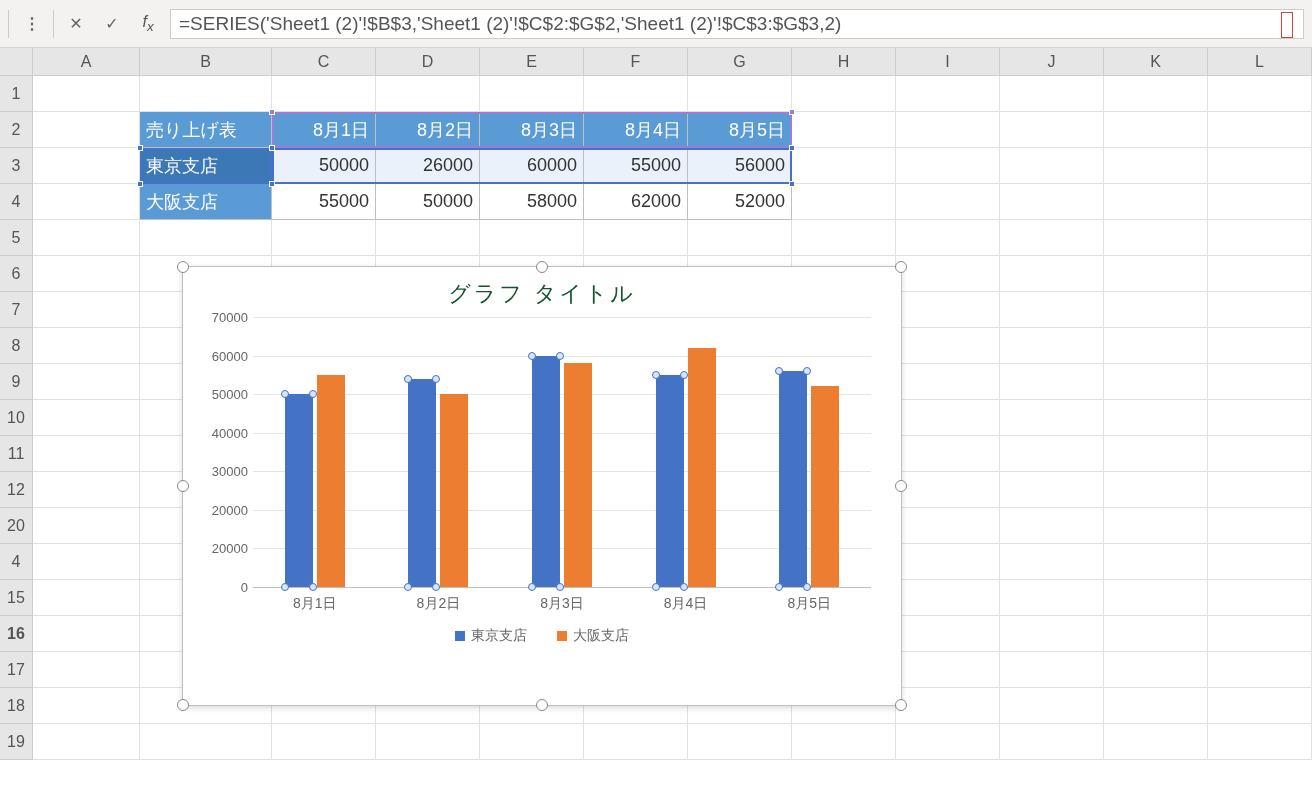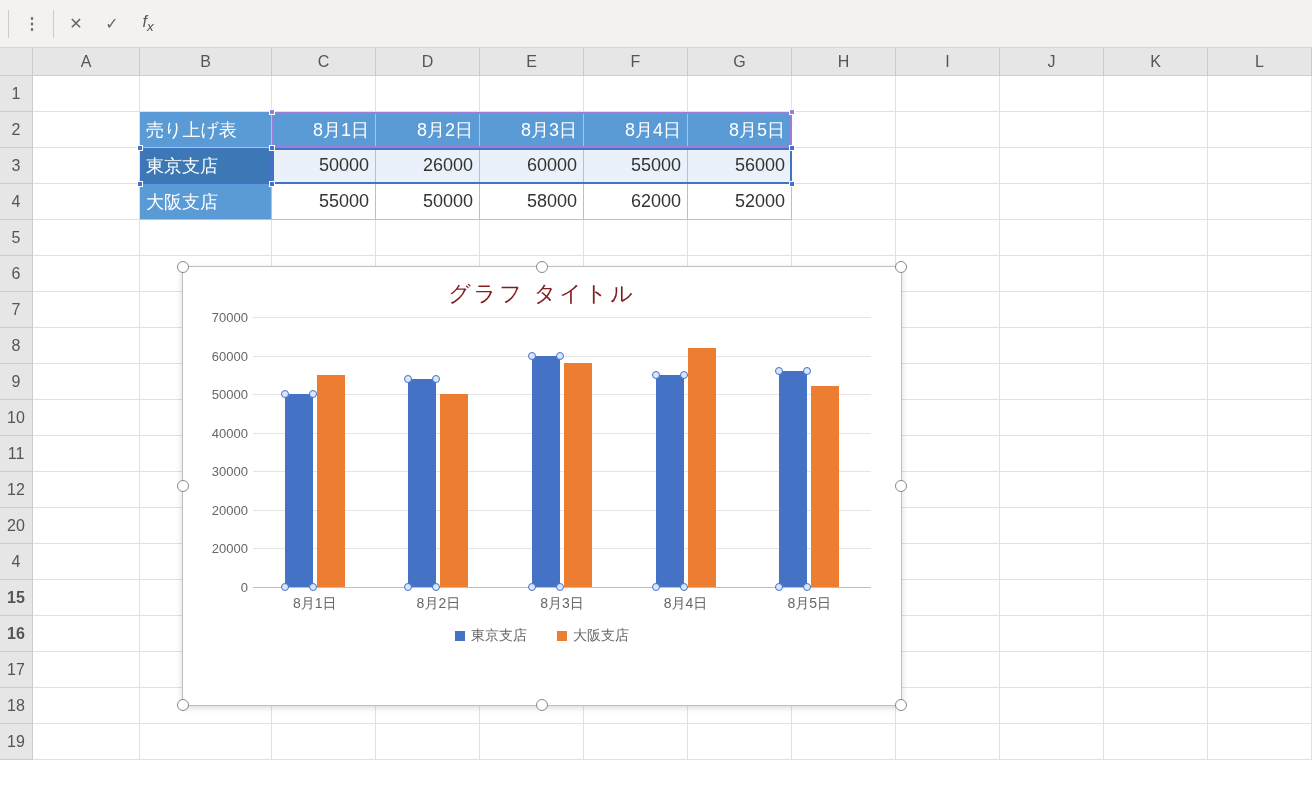--- a/index.html
+++ b/index.html
@@ -32,21 +32,21 @@
 .row-hdr-cell { background: #5b9bd5; color: #fff; justify-content: flex-start; border-right: 1px solid #bfbfbf; border-bottom: 1px solid #bfbfbf; }
 .row-hdr-cell.sel { background: #3b78b5; }
 .sel-light { background: #eaf1fa; }
 .solid-sel { position: absolute; border: 2px solid #4472c4; pointer-events: none; }
 .purple-sel { position: absolute; border: 2px solid #9b7dd8; pointer-events: none; }
 .sel-dot { width: 6px; height: 6px; background: #4472c4; border: 1px solid #fff; position: absolute; }
 .sel-dot-p { width: 6px; height: 6px; background: #9b7dd8; border: 1px solid #fff; position: absolute; }
 
 .chart-obj { position: absolute; background: #fff; border: 1px solid #bfbfbf; box-shadow: 0 2px 6px rgba(0,0,0,.15); }
 .handle { width: 12px; height: 12px; border: 1.5px solid #888; background: #fff; border-radius: 50%; position: absolute; }
-.chart-title { text-align: center; color: #7f1d1d; font-size: 22px; letter-spacing: 3px; padding: 12px 0 8px; }
+.chart-title { text-align: center; color: #14532d; font-size: 22px; letter-spacing: 3px; padding: 12px 0 8px; }
 .plot-area { position: relative; margin: 0 30px 0 70px; height: 270px; }
 .y-axis { position: absolute; left: -60px; top: 0; bottom: 0; width: 55px; }
 .y-tick { position: absolute; right: 0; font-size: 13px; color: #666; text-align: right; width: 100%; transform: translateY(-50%); }
 .grid-line { position: absolute; left: 0; right: 0; border-top: 1px solid #e5e5e5; }
 .grid-line.axis { border-top-color: #bfbfbf; }
 .bars-area { position: absolute; left: 0; right: 0; bottom: 0; top: 0; display: flex; justify-content: space-around; align-items: flex-end; }
 .bar-group { display: flex; gap: 4px; align-items: flex-end; position: relative; }
 .bar { width: 28px; position: relative; }
 .bar.blue { background: #4472c4; }
 .bar.orange { background: #ed7d31; }
@@ -64,20 +64,24 @@
 
 <div class="formula-bar-area">
   <div class="fb-divider"></div>
   <div class="fb-btn dots">⋮</div>
   <div class="fb-divider"></div>
   <div class="fb-btn">✕</div>
   <div class="fb-btn">✓</div>
   <div class="fb-btn">
       <span class="fx-label">f<sub>x</sub></span>
     </div>
+  <div class="formula-input-wrap">
+    <span>=SERIES('Sheet1 (2)'!$B$3,'Sheet1 (2)'!$C$2:$G$2,'Sheet1 (2)'!$C$3:$G$3,2)</span>
+    <div class="formula-highlight" style="right:10px;top:2px;width:12px;height:26px;"></div>
+  </div>
 </div>
 
 <div class="sheet-area">
   <div class="col-headers">
     <div class="corner"></div>
     <div id="colh-container" style="display:flex;">
         <div class="col-h" style="width: 107px;">A</div>
         <div class="col-h" style="width: 132px;">B</div>
         <div class="col-h" style="width: 104px;">C</div>
         <div class="col-h" style="width: 104px;">D</div>
@@ -100,21 +104,21 @@
         <div class="row-h" style="height: 36px;">5</div>
         <div class="row-h" style="height: 36px;">6</div>
         <div class="row-h" style="height: 36px;">7</div>
         <div class="row-h" style="height: 36px;">8</div>
         <div class="row-h" style="height: 36px;">9</div>
         <div class="row-h" style="height: 36px;">10</div>
         <div class="row-h" style="height: 36px;">11</div>
         <div class="row-h" style="height: 36px;">12</div>
         <div class="row-h" style="height: 36px;">20</div>
         <div class="row-h" style="height: 36px;">4</div>
-        <div class="row-h" style="height: 36px; font-weight: bold;">15</div>
+        <div class="row-h" style="height: 36px;">15</div>
         <div class="row-h" style="height: 36px; font-weight: bold;">16</div>
         <div class="row-h" style="height: 36px;">17</div>
         <div class="row-h" style="height: 36px;">18</div>
         <div class="row-h" style="height: 36px;">19</div>
       </div>
     <div class="cells" id="cells-container">
         <div class="row">
           <div class="cell" style="width: 107px; height: 36px;"></div>
           <div class="cell" style="width: 132px; height: 36px;"></div>
           <div class="cell" style="width: 104px; height: 36px;"></div>

